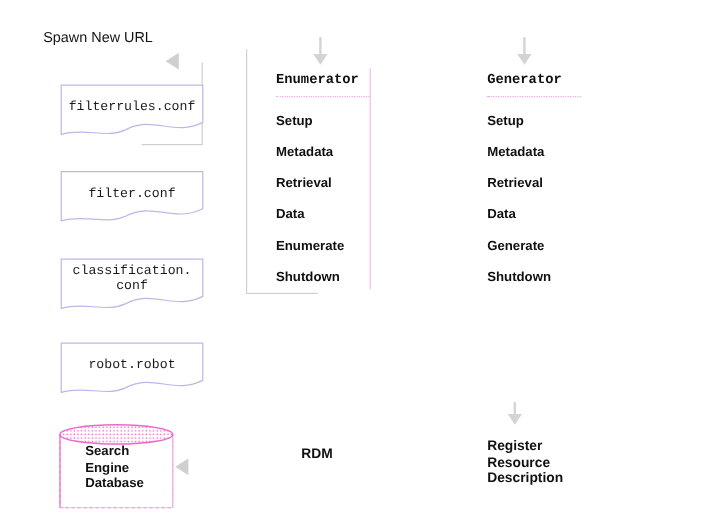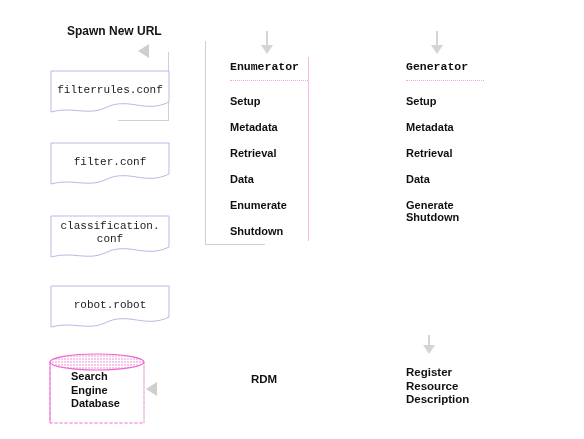--- a/index.html
+++ b/index.html
@@ -10,22 +10,22 @@
     overflow:hidden;
     position:relative;
   }
   .canvas{position:absolute;left:0;top:0;width:584px;height:439px;}
 
   
   .abs{position:absolute;}
 
   
   #spawn-title{
-    left:67px;top:24px;
-    font-size:12px;font-weight:bold;color:#141414;
+    left:36px;top:24px;
+    font-size:12px;font-weight:normal;color:#141414;
     letter-spacing:0px;white-space:nowrap;
   }
 
   
   .arrow-left{
     width:0;height:0;
     border-top:7px solid transparent;
     border-bottom:7px solid transparent;
     border-right:11px solid #cfcfcf;
   }
@@ -214,21 +214,21 @@
   </div>
 
   <div class="abs class-box" style="left:406px;top:60px;width:80px;">
     <div class="class-title">Generator</div>
     <div class="class-divider" style="margin-top:7px;width:78px;"></div>
     <div style="margin-top:14px;">
       <div class="class-method" style="margin-bottom:14px;">Setup</div>
       <div class="class-method" style="margin-bottom:14px;">Metadata</div>
       <div class="class-method" style="margin-bottom:14px;">Retrieval</div>
       <div class="class-method" style="margin-bottom:14px;">Data</div>
-      <div class="class-method" style="">Generate</div>
+      <div class="class-method" style="margin-bottom:14px;">Generate</div>
       <div class="class-method">Shutdown</div>
     </div>
   </div>
 
   <div class="abs plain-label" style="left:251px;top:373px;">RDM</div>
 
   <div class="abs" style="left:422px;top:335px;width:14px;">
     <div class="arrow-down-wrap">
       <div class="arrow-down-stem" style="height:10px;"></div>
       <div class="arrow-down-head"></div>

